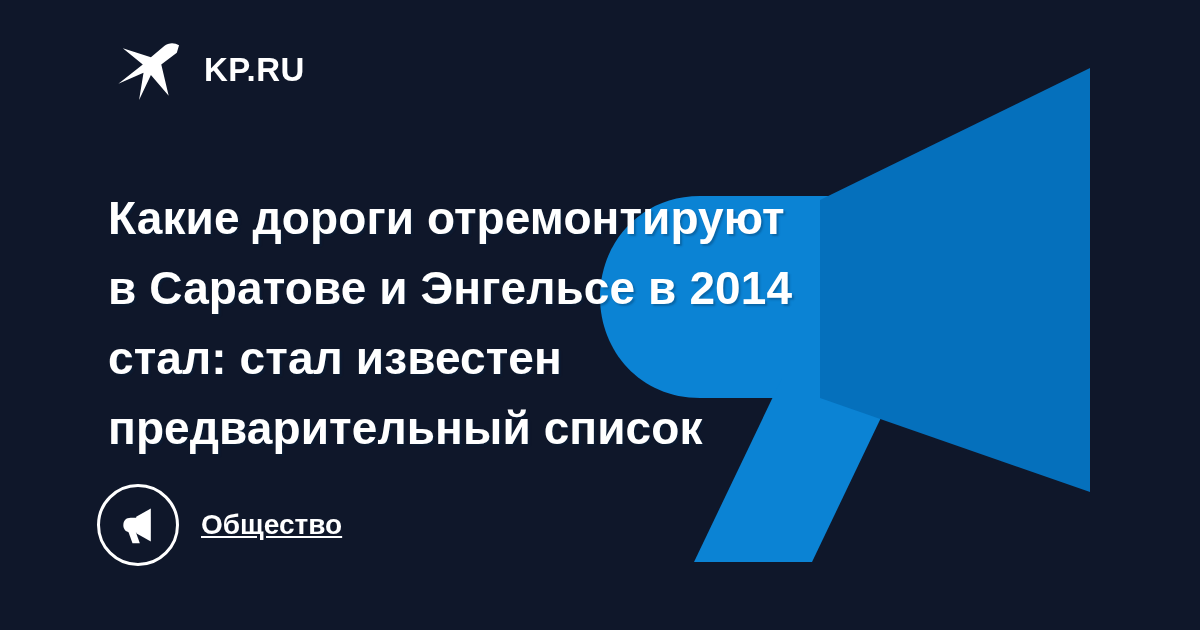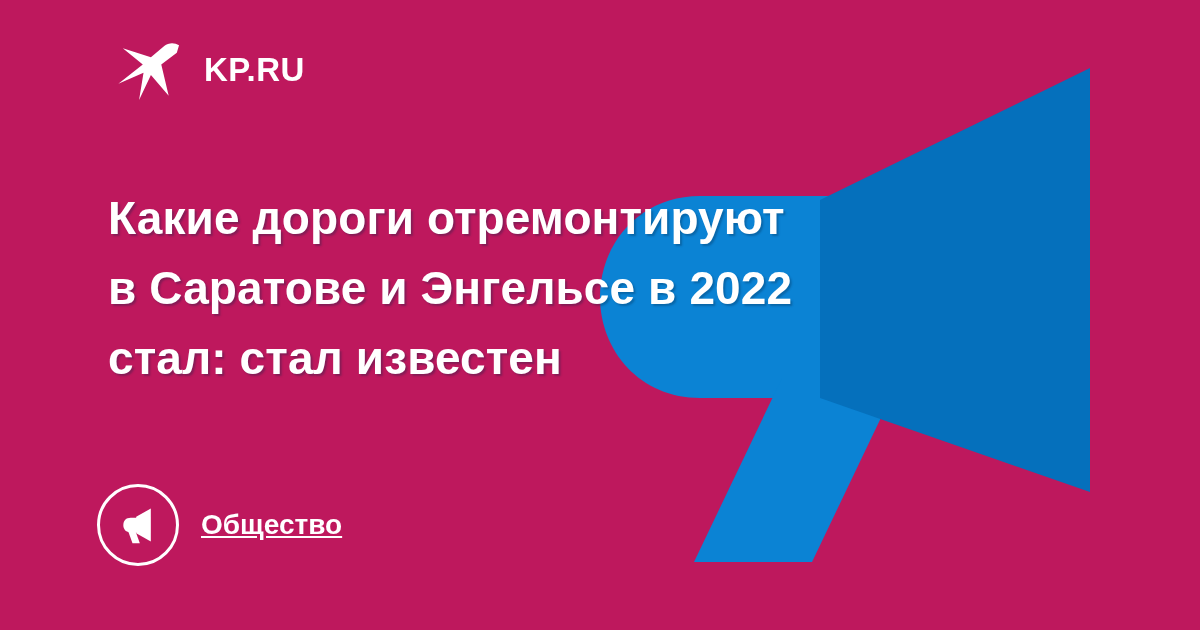--- a/index.html
+++ b/index.html
@@ -10,21 +10,21 @@
     width: 1200px;
     height: 630px;
     overflow: hidden;
     font-family: "Liberation Sans", "DejaVu Sans", sans-serif;
   }
 
   .card {
     position: relative;
     width: 1200px;
     height: 630px;
-    background: #be185d;
+    background: #0f172a;
     overflow: hidden;
   }
 
   
   .watermark {
     position: absolute;
     inset: 0;
     width: 1200px;
     height: 630px;
     pointer-events: none;
@@ -142,22 +142,23 @@
                L 82 86
                L 72 44
                L 93 28
                Z"></path>
     </svg>
     <span class="brand-name">KP.RU</span>
   </div>
 
   <h1 class="headline">
     <span class="headline-line">Какие дороги отремонтируют</span>
-    <span class="headline-line">в Саратове и Энгельсе в 2022</span>
+    <span class="headline-line">в Саратове и Энгельсе в 2014</span>
     <span class="headline-line">стал: стал известен</span>
+    <span class="headline-line">предварительный список</span>
   </h1>
 
   <div class="category">
     <span class="category-icon-wrap">
       <svg class="category-icon" viewBox="0 0 48 48" aria-hidden="true">
         <path fill="#ffffff" d="M 38 6
                  L 38 42
                  L 22 33
                  L 22 15
                  Z"></path>

